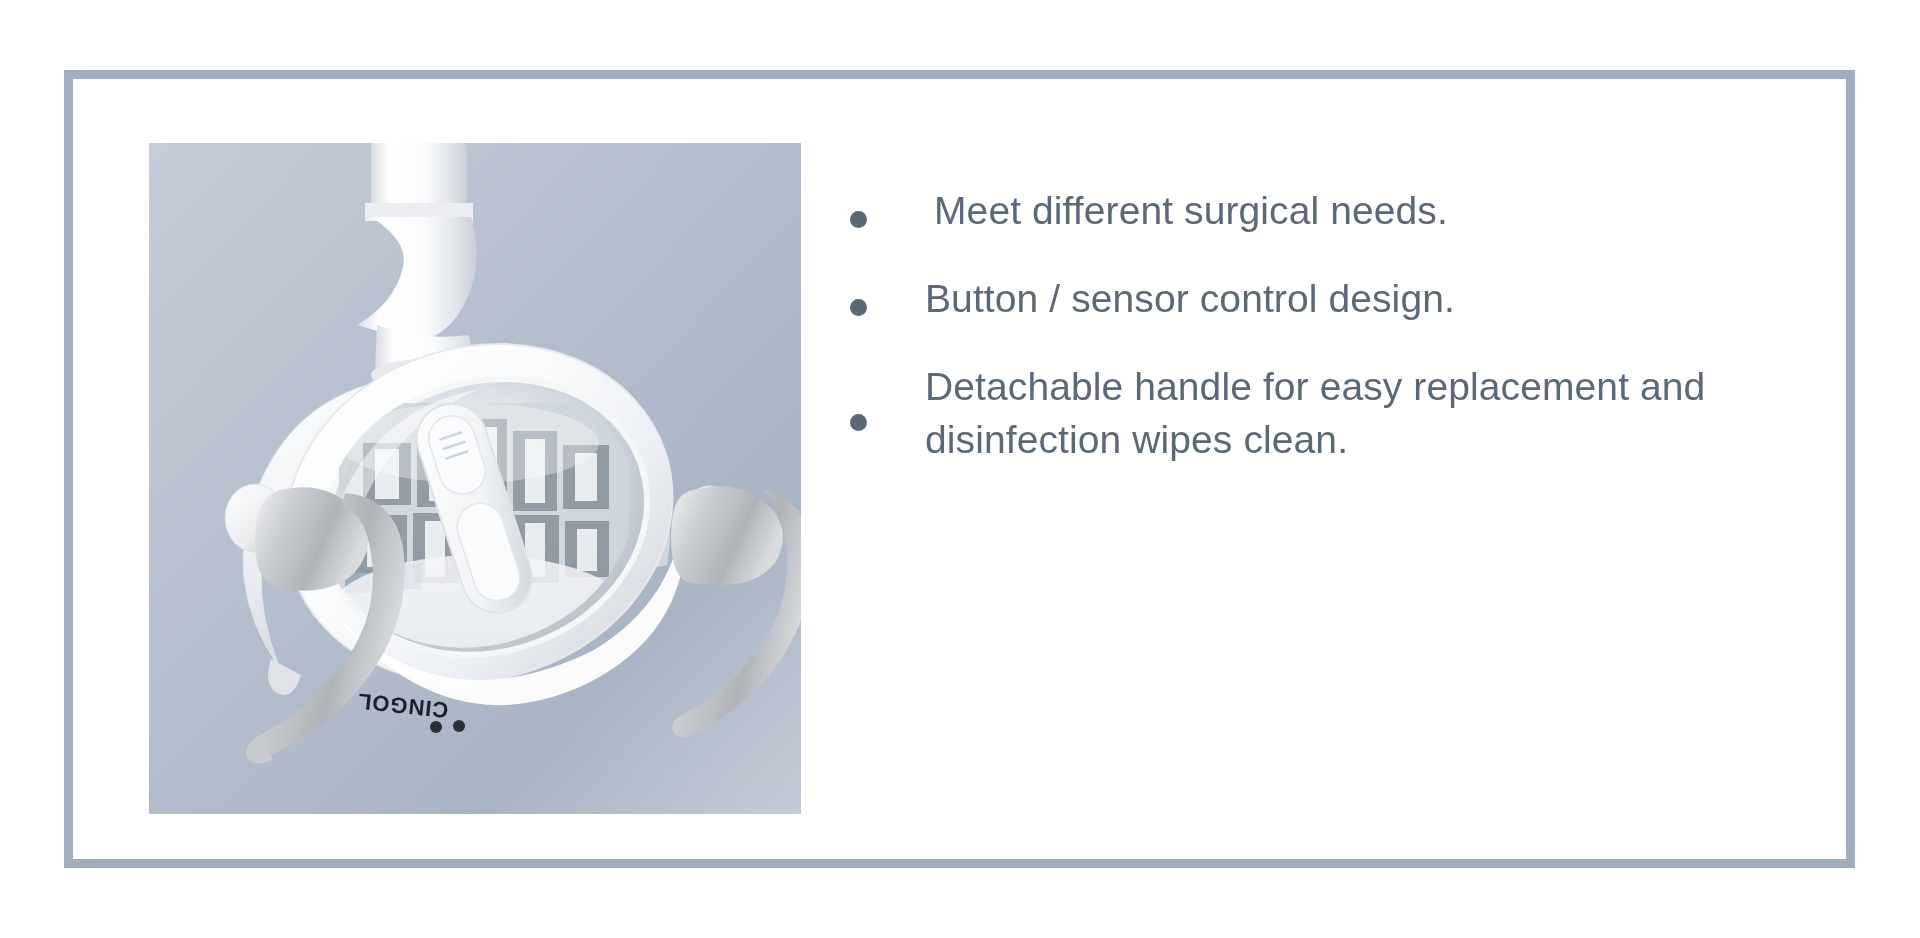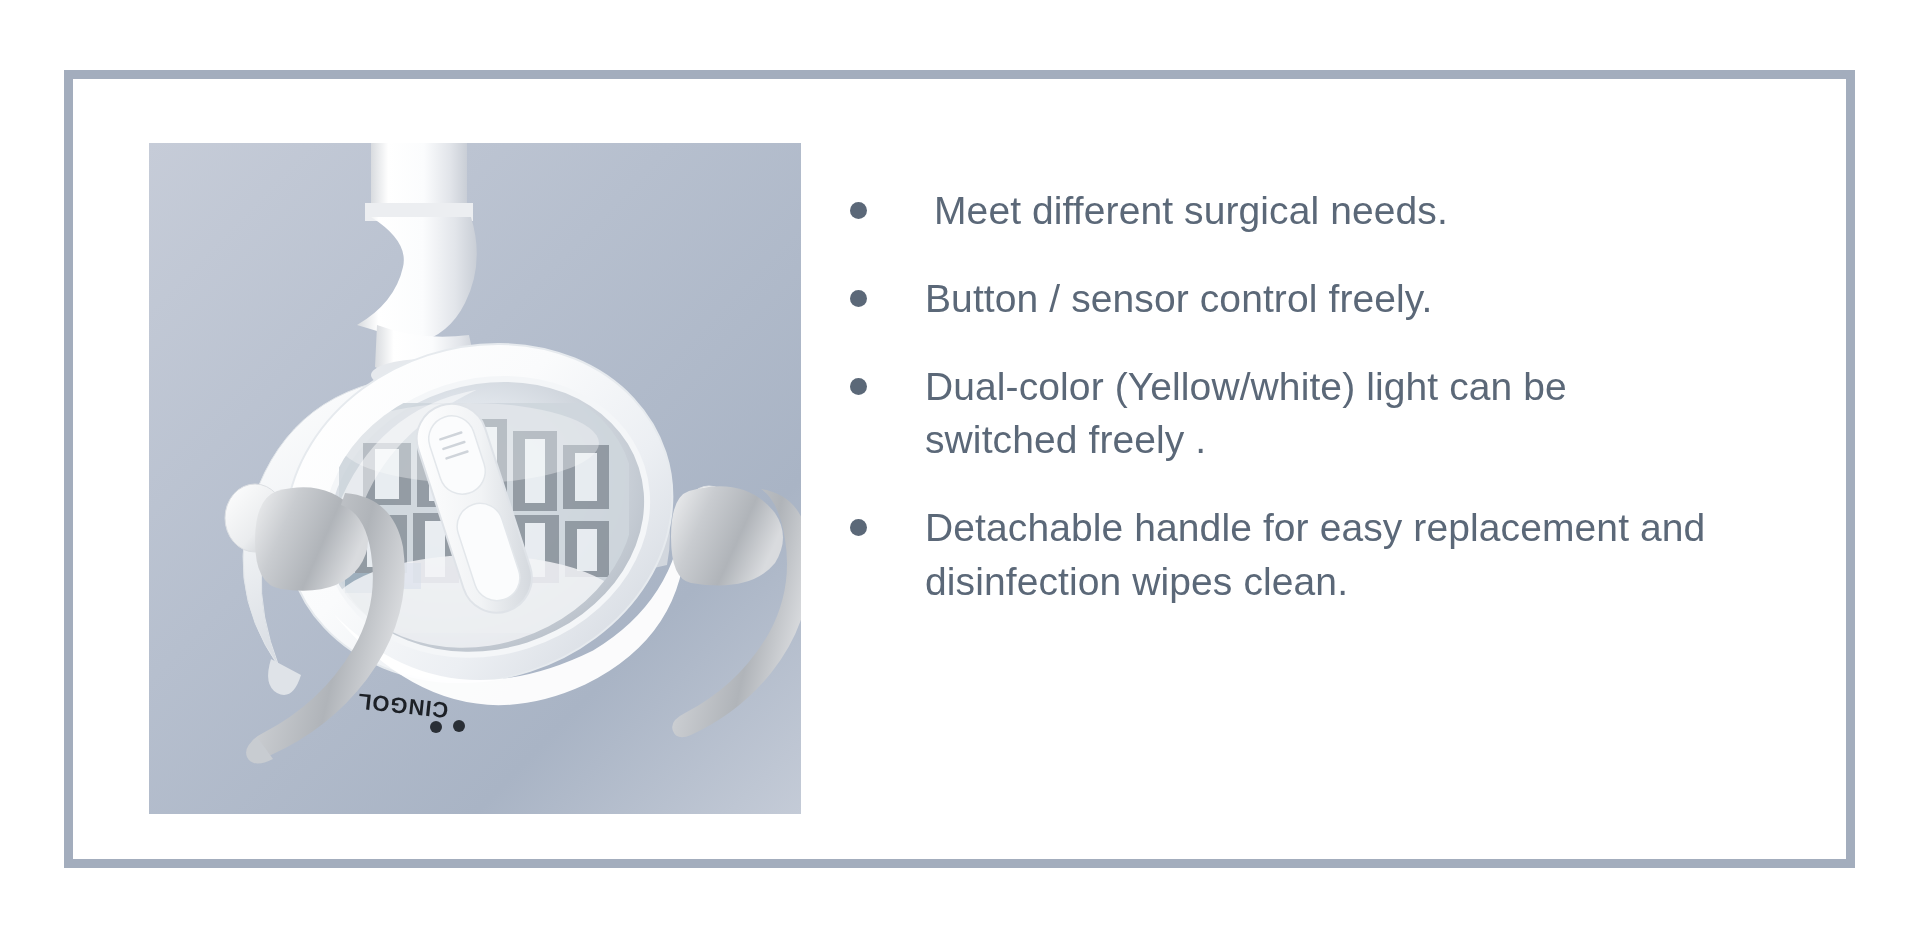--- a/index.html
+++ b/index.html
@@ -52,21 +52,21 @@
   
   .bullets {
     position: absolute;
     left: 777px;
     top: 105px;
     width: 950px;
   }
 
   .bullet-row {
     display: flex;
-    align-items: flex-start;
+    align-items: center;
     margin-bottom: 34px;
   }
   .bullet-row:last-child { margin-bottom: 16px; }
 
   .bullet-dot {
     flex: 0 0 auto;
     width: 17px;
     height: 17px;
     border-radius: 50%;
     background: #5b6878;
@@ -251,28 +251,23 @@
 
     <div class="bullets">
 
       <div class="bullet-row indent-first">
         <span class="bullet-dot"></span>
         <span class="bullet-text">Meet different surgical needs.</span>
       </div>
 
       <div class="bullet-row">
         <span class="bullet-dot"></span>
-        <span class="bullet-text">Button / sensor control freely.</span>
+        <span class="bullet-text">Button / sensor control design.</span>
       </div>
 
-      <div class="bullet-row">
-        <span class="bullet-dot"></span>
-        <span class="bullet-text">Dual-color (Yellow/white) light can be
-switched freely .</span>
-      </div>
 
       <div class="bullet-row">
         <span class="bullet-dot"></span>
         <span class="bullet-text">Detachable handle for easy replacement and
 disinfection wipes clean.</span>
       </div>
 
     </div>
 
   </div>

